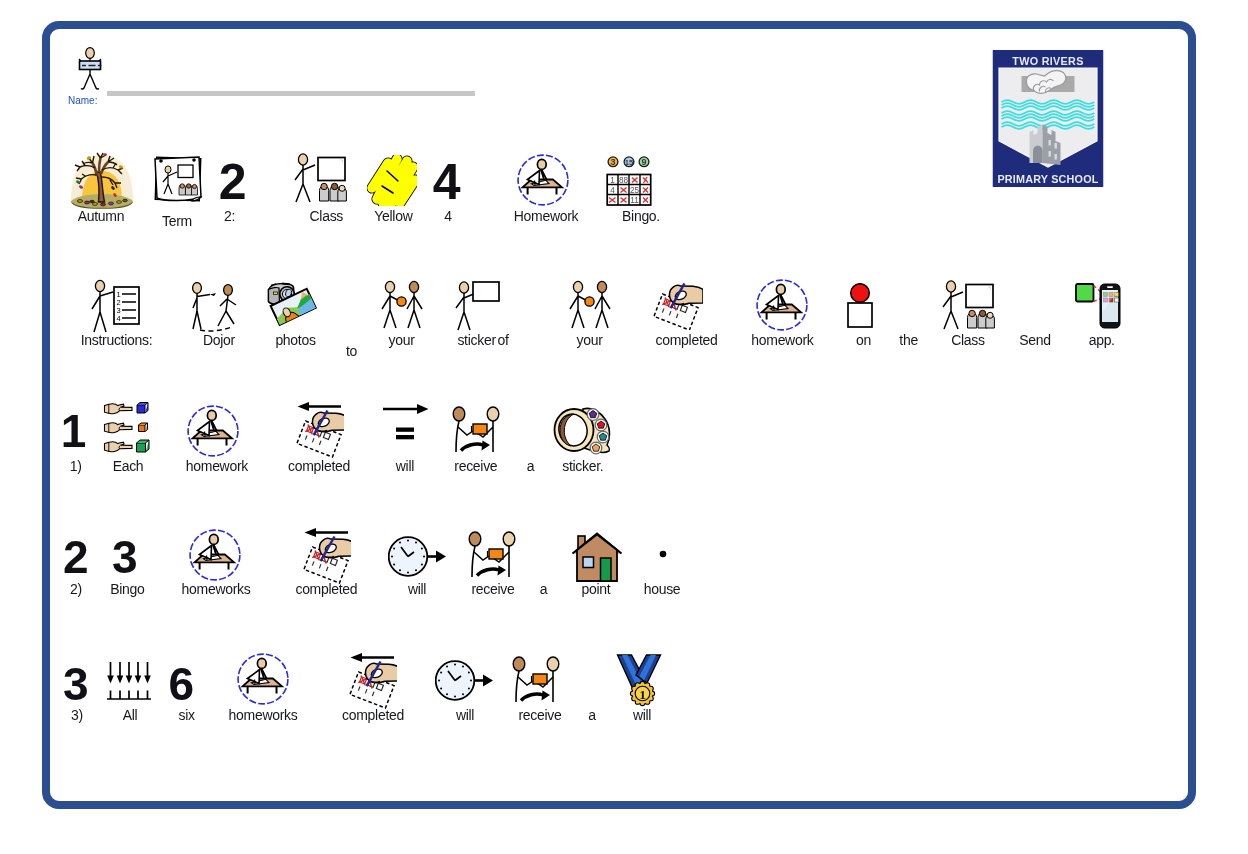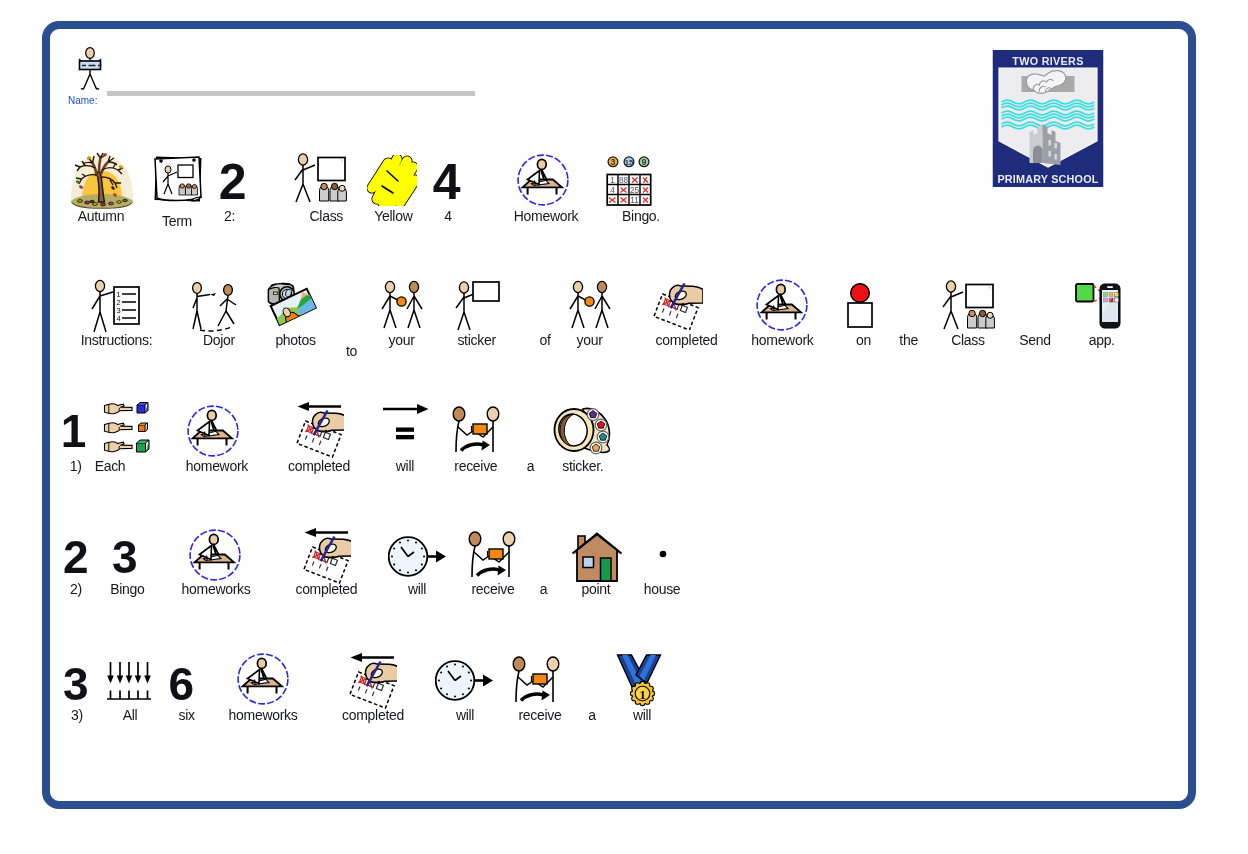--- a/index.html
+++ b/index.html
@@ -289,21 +289,21 @@
     <use href="#yourppl"></use>
   </svg>
 <div class="w" style="left:401.5px;top:333px">your</div>
 <svg class="s" style="left:477px;top:280.5px" width="46" height="50" viewBox="0 0 46 50">
   <ellipse cx="10" cy="6.5" rx="4.6" ry="5.6" fill="#ead0ac" stroke="#000" stroke-width="1.3"></ellipse>
   <path d="M10 12 L10 31 M10 31 L4 49 M10 31 L16 49 M10 16 L2 27 M10 17 L22 12" fill="none" stroke="#000" stroke-width="1.5"></path>
   <rect x="19" y="1" width="26" height="19" fill="#fff" stroke="#000" stroke-width="1.7"></rect>
   <path d="M39 2.8 C42.5 2.8 43.2 3.5 43.2 7 L43.2 2.8 Z" fill="#c8ddf0"></path>
 </svg>
 <div class="w" style="left:476.6px;top:333px">sticker</div>
-<div class="w" style="left:545px;top:333px">of</div>
+<div class="w" style="left:503px;top:333px">of</div>
 <svg class="s" style="left:590px;top:280px" width="46" height="50" viewBox="0 0 46 50">
     <use href="#yourppl"></use>
   </svg>
 <div class="w" style="left:589.6px;top:333px">your</div>
 <svg class="s" style="left:676px;top:283px" width="54" height="47" viewBox="0 0 54 47">
     <use href="#complcore"></use>
   </svg>
 <div class="w" style="left:686.5px;top:333px">completed</div>
 <svg class="s" style="left:781.5px;top:278.5px" width="52" height="52" viewBox="0 0 52 52">
     <use href="#homework"></use>
@@ -348,21 +348,21 @@
   <use href="#hnd" transform="translate(0,38)"></use>
   <g stroke="#000" stroke-width="1">
     <path d="M35 3 L43 3 L43 11 L35 11 Z" fill="#2a2ad2"></path>
       <path d="M35 3 L38 0.5 L46 0.5 L43 3 M43 11 L46 8.5 L46 0.5" fill="#4a4ae8"></path>
     <path d="M36.5 23 L43 23 L43 29.5 L36.5 29.5 Z" fill="#e87613"></path>
       <path d="M36.5 23 L39 21 L45.5 21 L43 23 M43 29.5 L45.5 27.5 L45.5 21" fill="#f09030"></path>
     <path d="M34.5 41 L43.5 41 L43.5 50 L34.5 50 Z" fill="#1e9e50"></path>
       <path d="M34.5 41 L38 38 L47 38 L43.5 41 M43.5 50 L47 47 L47 38" fill="#35b468"></path>
   </g>
 </svg>
-<div class="w" style="left:110px;top:458.9px">Each</div>
+<div class="w" style="left:128px;top:458.9px">Each</div>
 <svg class="s" style="left:212.6px;top:404.5px" width="52" height="52" viewBox="0 0 52 52">
     <use href="#homework"></use>
   </svg>
 <div class="w" style="left:216.9px;top:458.9px">homework</div>
 <svg class="s" style="left:318.5px;top:402px" width="50" height="56" viewBox="0 0 50 56">
     <use href="#complarr"></use>
   </svg>
 <div class="w" style="left:319px;top:458.9px">completed</div>
 <svg class="s" style="left:405px;top:404px" width="48" height="38" viewBox="0 0 48 38">
   <path d="M2 5 L38 5" stroke="#000" stroke-width="2.6"></path>

